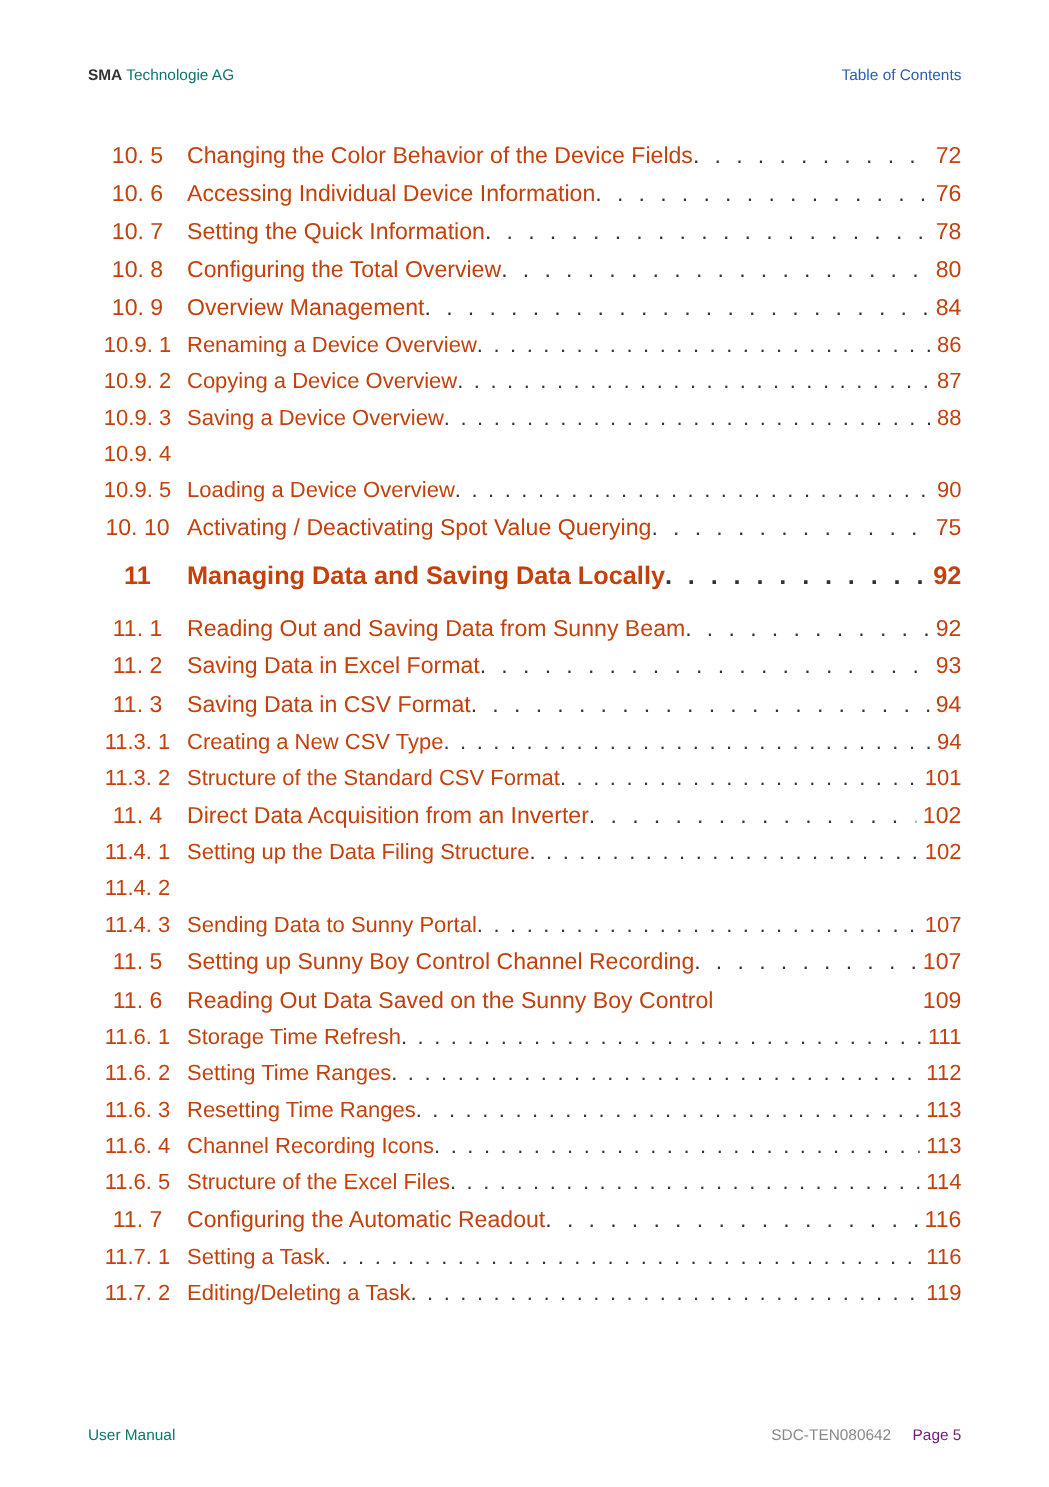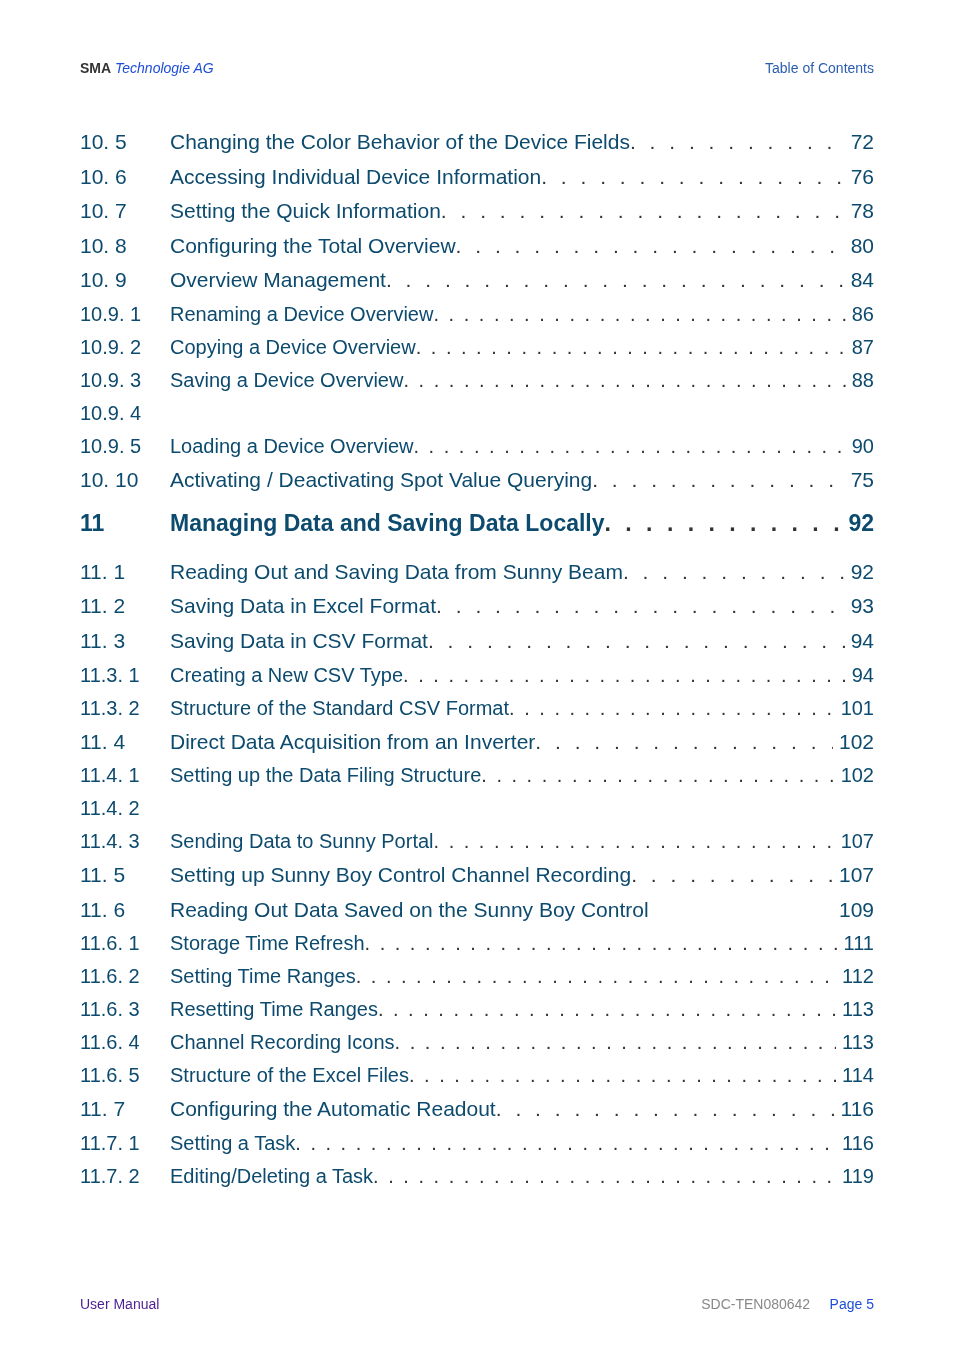--- a/index.html
+++ b/index.html
@@ -14,23 +14,23 @@
   }
   .header {
     display: flex;
     justify-content: space-between;
     align-items: baseline;
     font-size: 14px;
     margin-bottom: 50px;
   }
   .header-left { color: #333; }
   .header-left .bold { font-weight: 700; }
-  .header-left .light { color: #1d4ed8; font-weight: 300; font-style: italic; }
+  .header-left .light { color: #0f766e; font-weight: 300; }
   .header-right { color: #2a5db0; font-weight: 300; }
-  .toc { font-size: 21px; line-height: 1.55; color: #0c4a6e; }
+  .toc { font-size: 21px; line-height: 1.55; color: #c2410c; text-align: center; }
   .toc-row { display: flex; align-items: baseline; white-space: nowrap; margin-bottom: 2px; }
   .toc-num { flex: 0 0 90px; }
   .toc-title-wrap { flex: 1 1 auto; display: flex; align-items: baseline; min-width: 0; overflow: hidden; }
   .toc-title { flex: 0 0 auto; }
   .toc-leader {
     flex: 1 1 auto;
     overflow: hidden;
     letter-spacing: 4px;
     color: #333;
     font-weight: 300;
@@ -45,23 +45,23 @@
   .lvl3 .toc-leader::before { content: " . . . . . . . . . . . . . . . . . . . . . . . . . . . . . . . . . . . . . . . . . . . . . . . . . . . . . . . . . . . . . . . . . . . . . . . . . . . . . . . . . . . . . . . . . ."; }
   .no-leader .toc-leader::before { content: ""; }
   .footer {
     position: absolute;
     left: 80px; right: 80px; bottom: 40px;
     display: flex;
     justify-content: space-between;
     align-items: baseline;
     font-size: 14px;
   }
-  .footer-left { color: #4c1d95; font-weight: 300; }
+  .footer-left { color: #0f766e; font-weight: 300; }
   .footer-right { color: #888; font-weight: 300; }
-  .footer-right .dark { color: #1d4ed8; margin-top: 17px; }
+  .footer-right .dark { color: #701a75; margin-top: 17px; }
 </style>
 </head>
 <body>
 
 <div class="header">
   <div class="header-left">
     <span class="bold">SMA</span><span class="light"> Technologie AG</span>
   </div>
   <div class="header-right">Table of Contents</div>
 </div>

